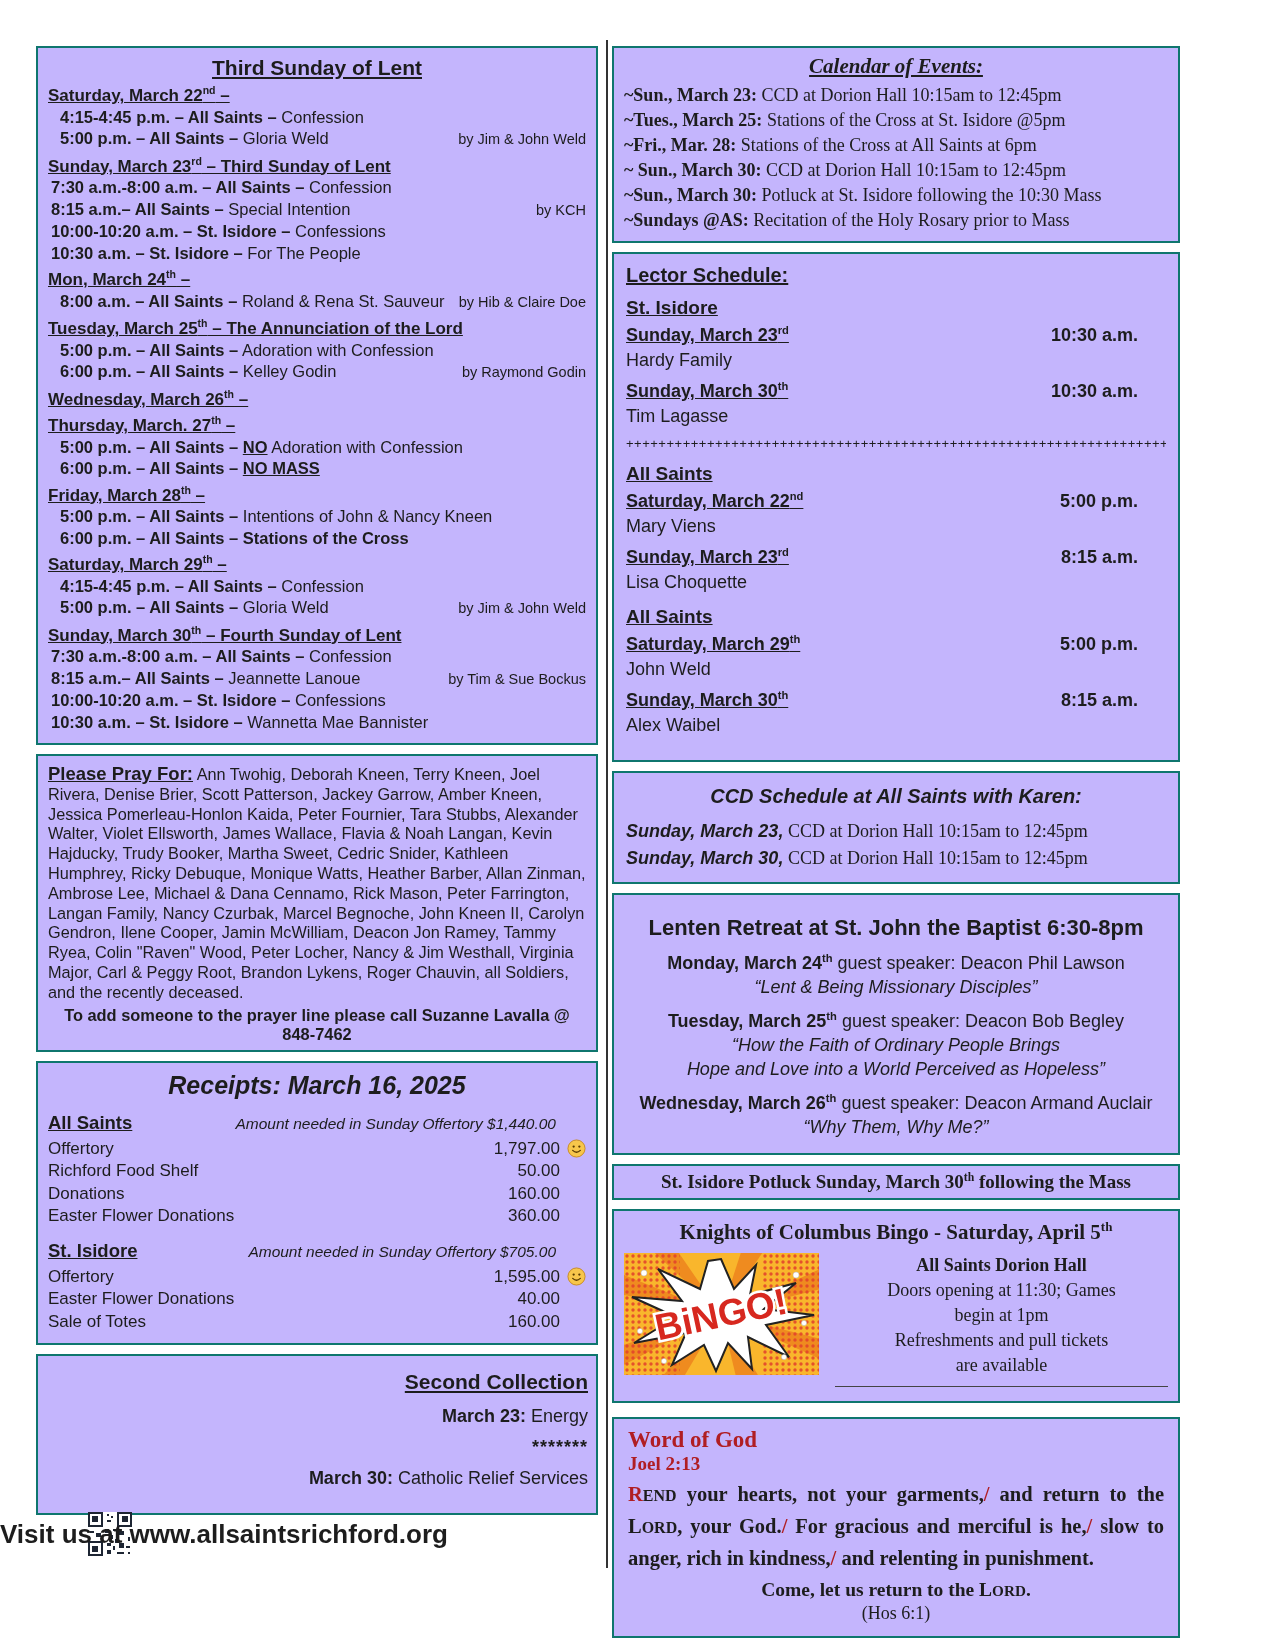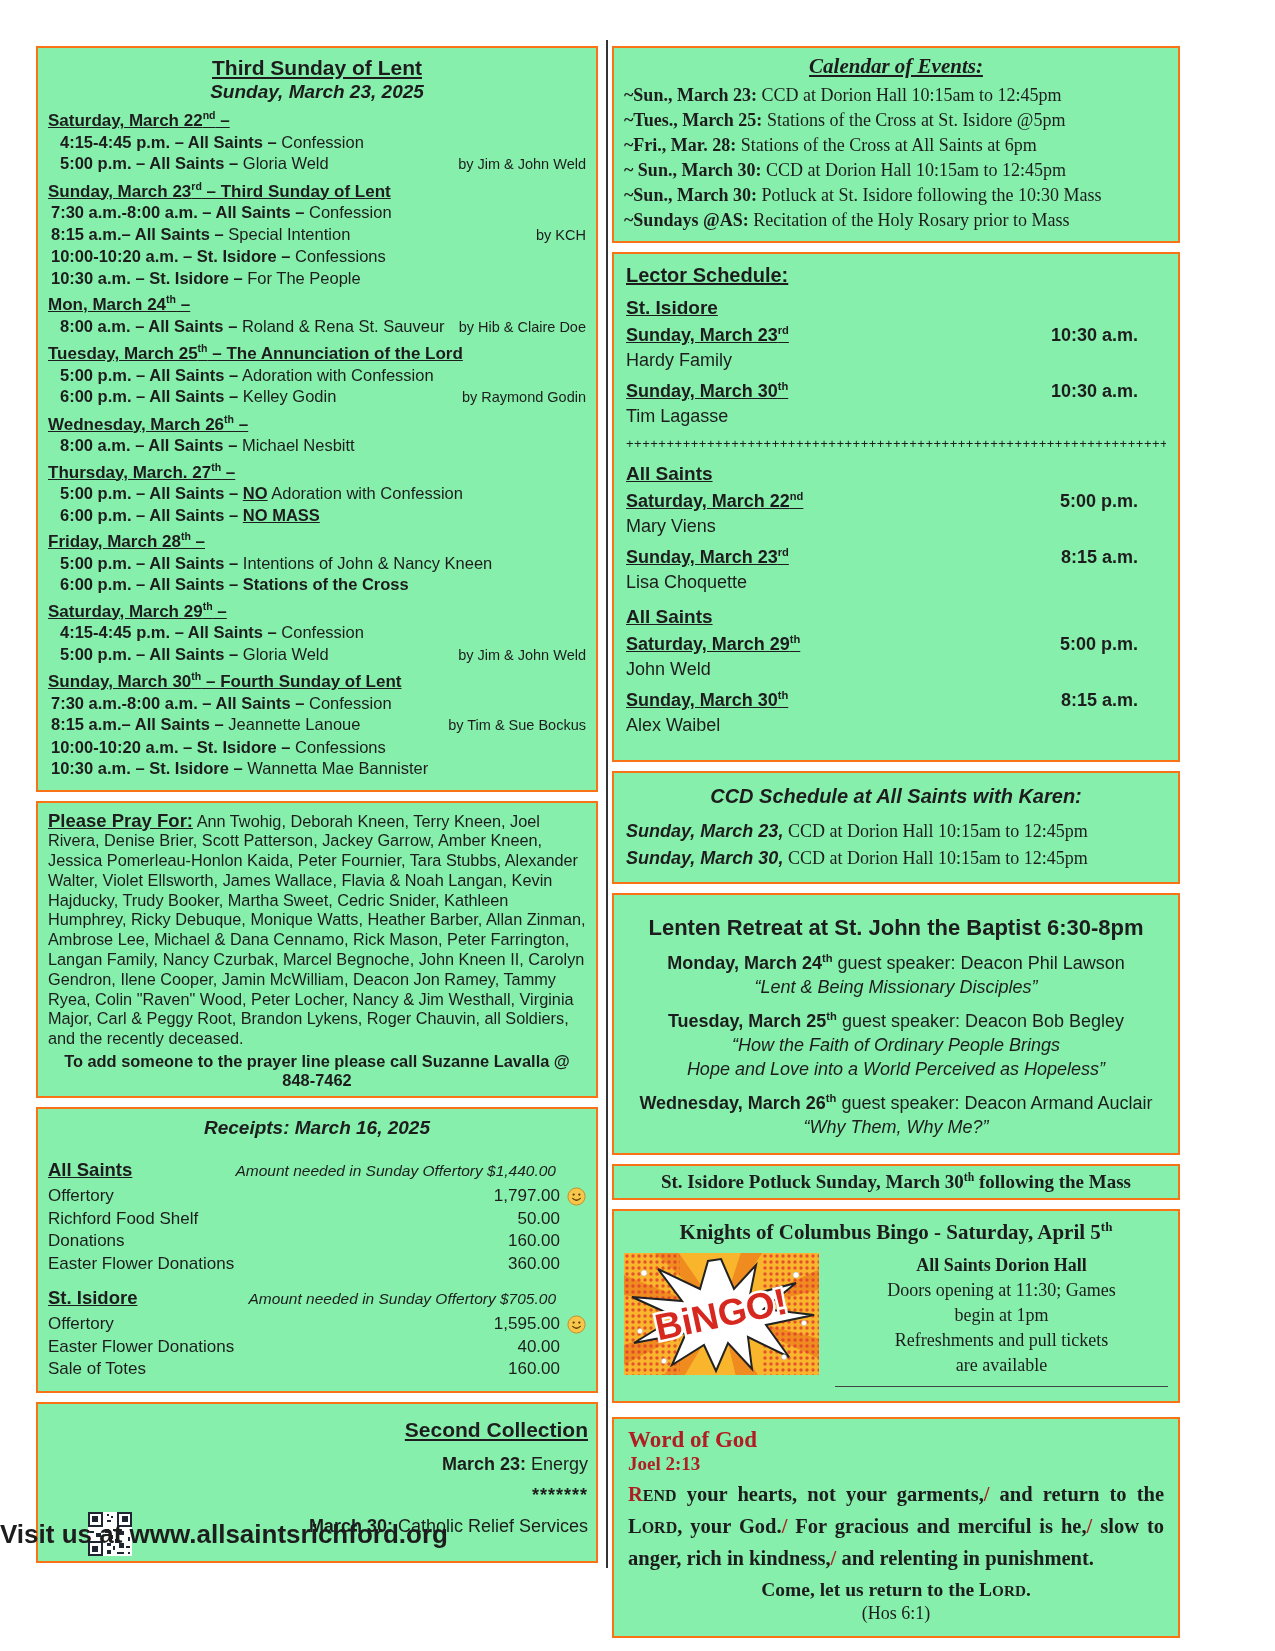--- a/index.html
+++ b/index.html
@@ -4,21 +4,21 @@
 <style>
   :root{ --red:#b01e23; --ink:#1d1d1d; }
   *{box-sizing:border-box;}
   html,body{margin:0;padding:0;background:#ffffff;}
   body{font-family:"Liberation Sans", sans-serif; color:var(--ink);}
   .page{position:relative;width:1275px;height:1651px;background:#fff;overflow:hidden;}
   .divider{position:absolute;left:606px;top:40px;width:2px;height:1528px;background:#333;}
   .col{position:absolute;top:46px;}
   .col.left{left:36px;width:562px;}
   .col.right{left:612px;width:568px;}
-  .box{border:2px solid #f97316;background:#86efac;margin-bottom:9px;}
+  .box{border:2px solid #0f766e;background:#c4b5fd;margin-bottom:9px;}
   sup{font-size:0.62em;vertical-align:super;line-height:0;}
   .red{color:var(--red);}
   .sc{font-size:0.78em;}
 
   
   .mass{padding:6px 10px 10px;}
   .mass h1{font-size:21px;font-weight:700;text-align:center;text-decoration:underline;margin:2px 0 1px;}
   .mass h2{font-size:19px;font-weight:700;font-style:italic;text-align:center;margin:0 0 7px;}
   .m-line{display:flex;justify-content:space-between;align-items:baseline;line-height:21.5px;font-size:16.5px;}
   .m-main{white-space:nowrap;}
@@ -29,21 +29,21 @@
   .me0{padding-left:3px;}
 
   
   .pray{padding:8px 10px 6px;}
   .pray-text{font-size:16.3px;line-height:19.8px;margin:0;}
   .pray-label{font-size:18.5px;font-weight:700;text-decoration:underline;}
   .pray-foot{font-size:16.4px;font-weight:700;text-align:center;margin:3px 0 0;}
 
   
   .receipts{padding:6px 10px 10px;}
-  .r-title{font-size:19px;font-weight:700;font-style:italic;text-align:center;margin:2px 0 20px;}
+  .r-title{font-size:25px;font-weight:700;font-style:italic;text-align:center;margin:2px 0 12px;}
   .r-head{display:flex;justify-content:space-between;align-items:baseline;padding-right:30px;margin-bottom:4px;}
   .r-name{font-size:18.5px;font-weight:700;text-decoration:underline;}
   .r-needed{font-style:italic;font-size:15.5px;}
   .r-row{display:flex;align-items:center;font-size:17px;line-height:22.5px;}
   .r-label{flex:1;}
   .r-amt{width:110px;text-align:right;}
   .r-ico{width:26px;height:20px;display:flex;justify-content:flex-end;align-items:center;}
   .r-sec + .r-sec{margin-top:12px;}
 
   
@@ -107,21 +107,20 @@
 </head>
 <body>
 
 <div class="page">
   <div class="divider"></div>
 
   <div class="col left">
 
     <section class="box mass">
       <h1>Third Sunday of Lent</h1>
-      <h2>Sunday, March 23, 2025</h2>
       <div id="mass-lines">
           <div class="m-line mh">
             <span class="m-main">Saturday, March 22<sup>nd</sup> –</span>
           </div>
           <div class="m-line me">
             <span class="m-main"><b>4:15-4:45 p.m. – All Saints –</b> Confession</span>
           </div>
           <div class="m-line me">
             <span class="m-main"><b>5:00 p.m. – All Saints –</b> Gloria Weld</span>
             <span class="m-by">by Jim &amp; John Weld</span>
@@ -154,23 +153,20 @@
           </div>
           <div class="m-line me">
             <span class="m-main"><b>5:00 p.m. – All Saints –</b> Adoration with Confession</span>
           </div>
           <div class="m-line me">
             <span class="m-main"><b>6:00 p.m. – All Saints –</b> Kelley Godin</span>
             <span class="m-by">by Raymond Godin</span>
           </div>
           <div class="m-line mh">
             <span class="m-main">Wednesday, March 26<sup>th</sup> –</span>
-          </div>
-          <div class="m-line me">
-            <span class="m-main"><b>8:00 a.m. – All Saints –</b> Michael Nesbitt</span>
           </div>
           <div class="m-line mh">
             <span class="m-main">Thursday, March. 27<sup>th</sup> –</span>
           </div>
           <div class="m-line me">
             <span class="m-main"><b>5:00 p.m. – All Saints – <u>NO</u></b> Adoration with Confession</span>
           </div>
           <div class="m-line me">
             <span class="m-main"><b>6:00 p.m. – All Saints – <u>NO MASS</u></b></span>
           </div>

